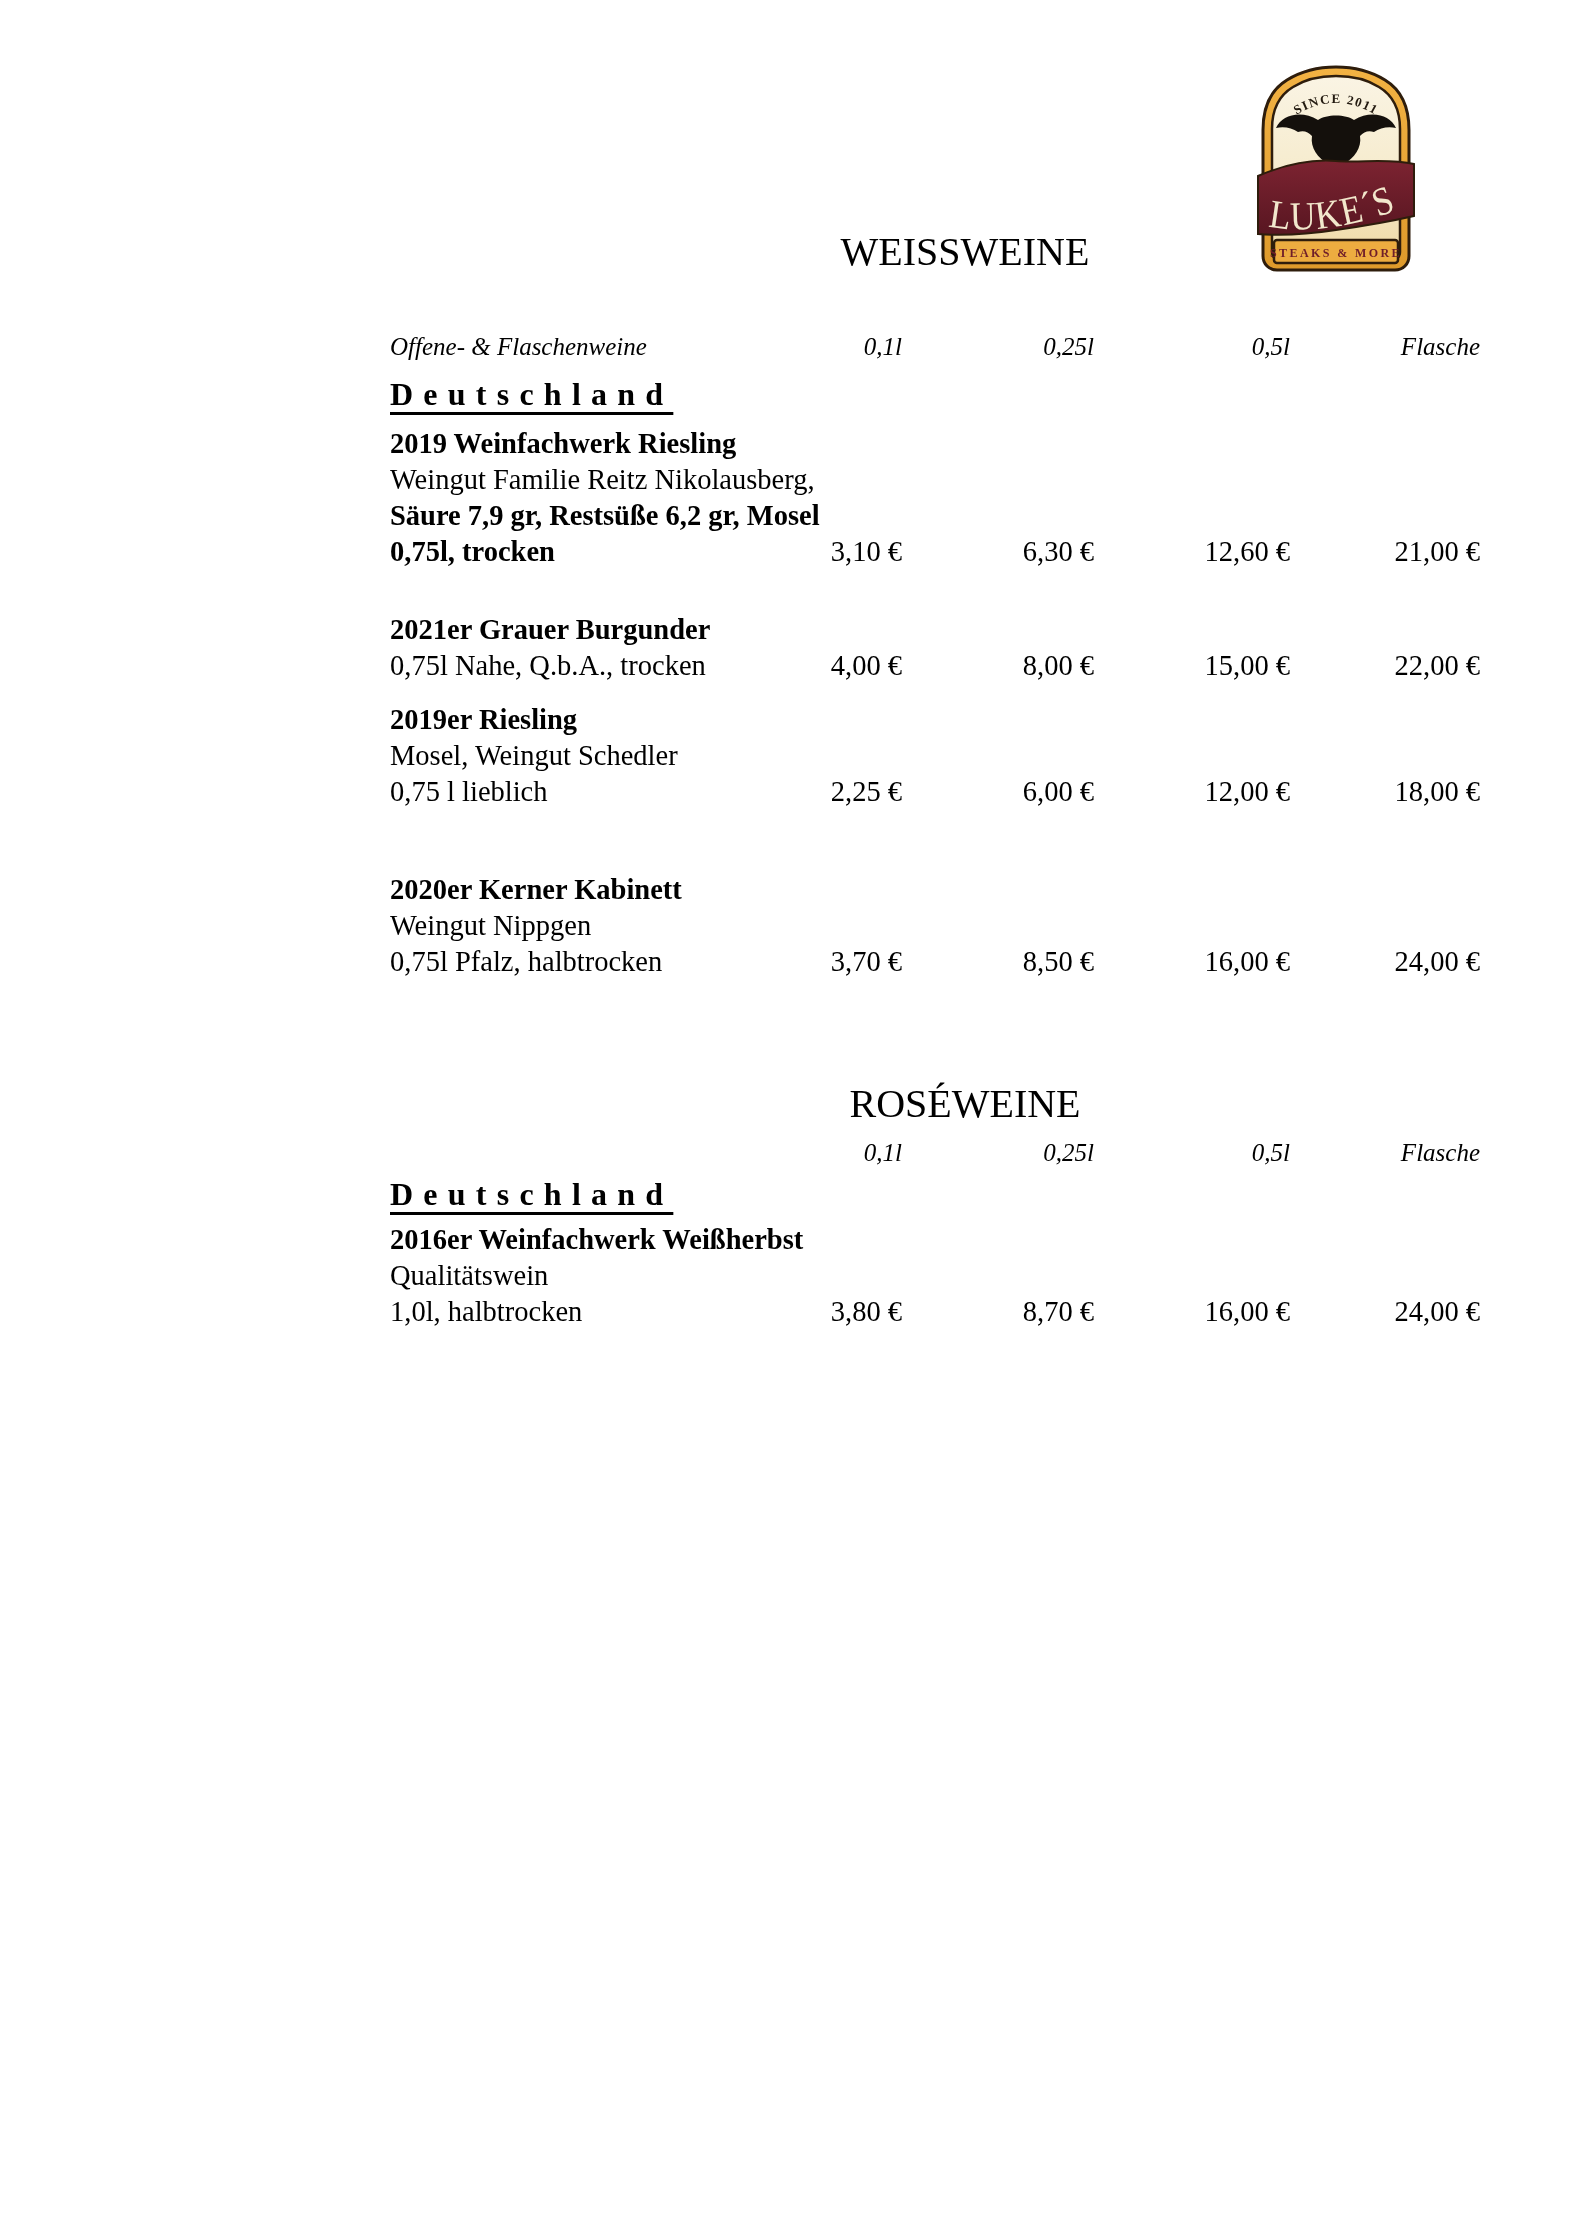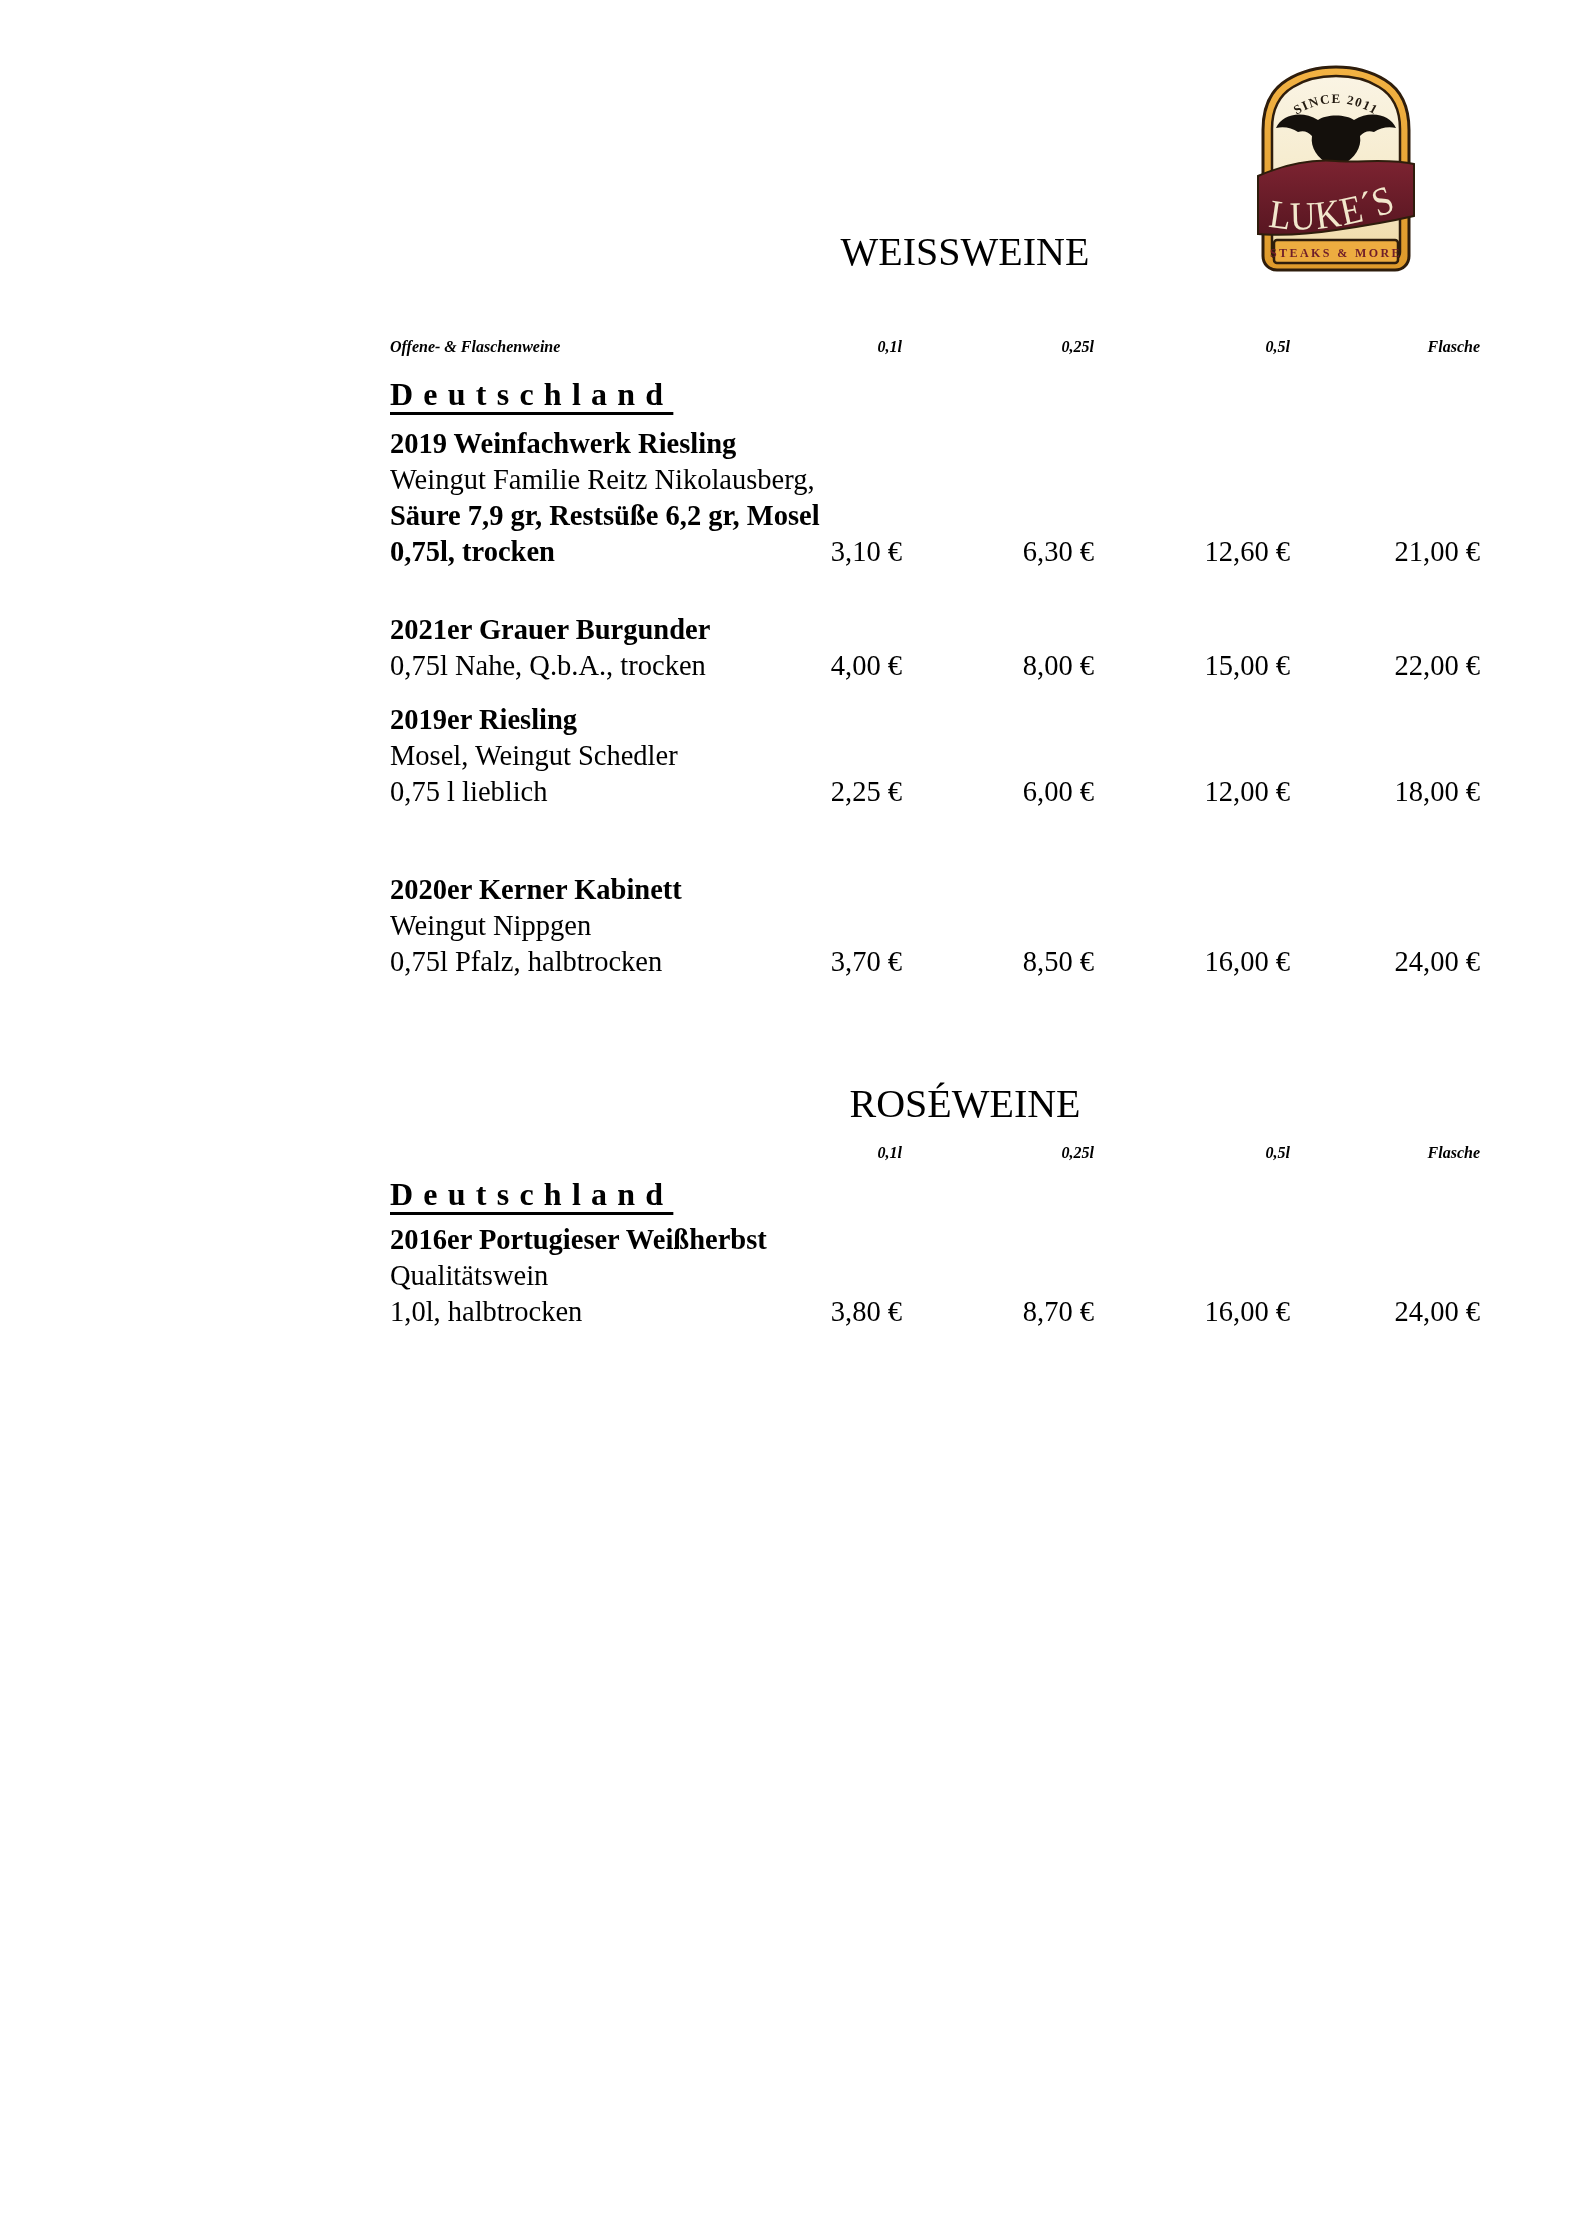--- a/index.html
+++ b/index.html
@@ -20,21 +20,21 @@
     position:absolute; left:390px; width:1150px;
     text-align:center;
     font-size:40px; line-height:48px;
     white-space:nowrap;
   }
   .trow {
     display:grid;
     grid-template-columns:320px 192px 192px 196px 190px;
     align-items:baseline;
   }
-  .hdr { font-size:16px; line-height:30px; font-weight:bold; font-style:italic; }
+  .hdr { font-size:25px; line-height:30px; font-weight:normal; font-style:italic; }
   .hdr .c { text-align:right; }
   .region {
     font-size:32px; line-height:44px; font-weight:bold;
     letter-spacing:0.32em;
     text-decoration:underline;
     text-underline-offset:7px;
     text-decoration-thickness:3px;
     white-space:nowrap;
   }
   .wine { font-size:28.5px; line-height:36px; }
@@ -161,21 +161,21 @@
     <div></div>
     <div class="c">0,1l</div>
     <div class="c">0,25l</div>
     <div class="c">0,5l</div>
     <div class="c">Flasche</div>
   </div>
 
   <div class="abs region" style="top:1172px;">Deutschland</div>
 
   <div class="abs wine" style="top:1222px;">
-    <div class="ln b">2016er Portugieser Weißherbst</div>
+    <div class="ln b">2016er Weinfachwerk Weißherbst</div>
     <div class="ln">Qualitätswein</div>
     <div class="trow">
       <div class="ln">1,0l, halbtrocken</div>
       <div class="price">3,80 €</div>
       <div class="price">8,70 €</div>
       <div class="price">16,00 €</div>
       <div class="price">24,00 €</div>
     </div>
   </div>
 

